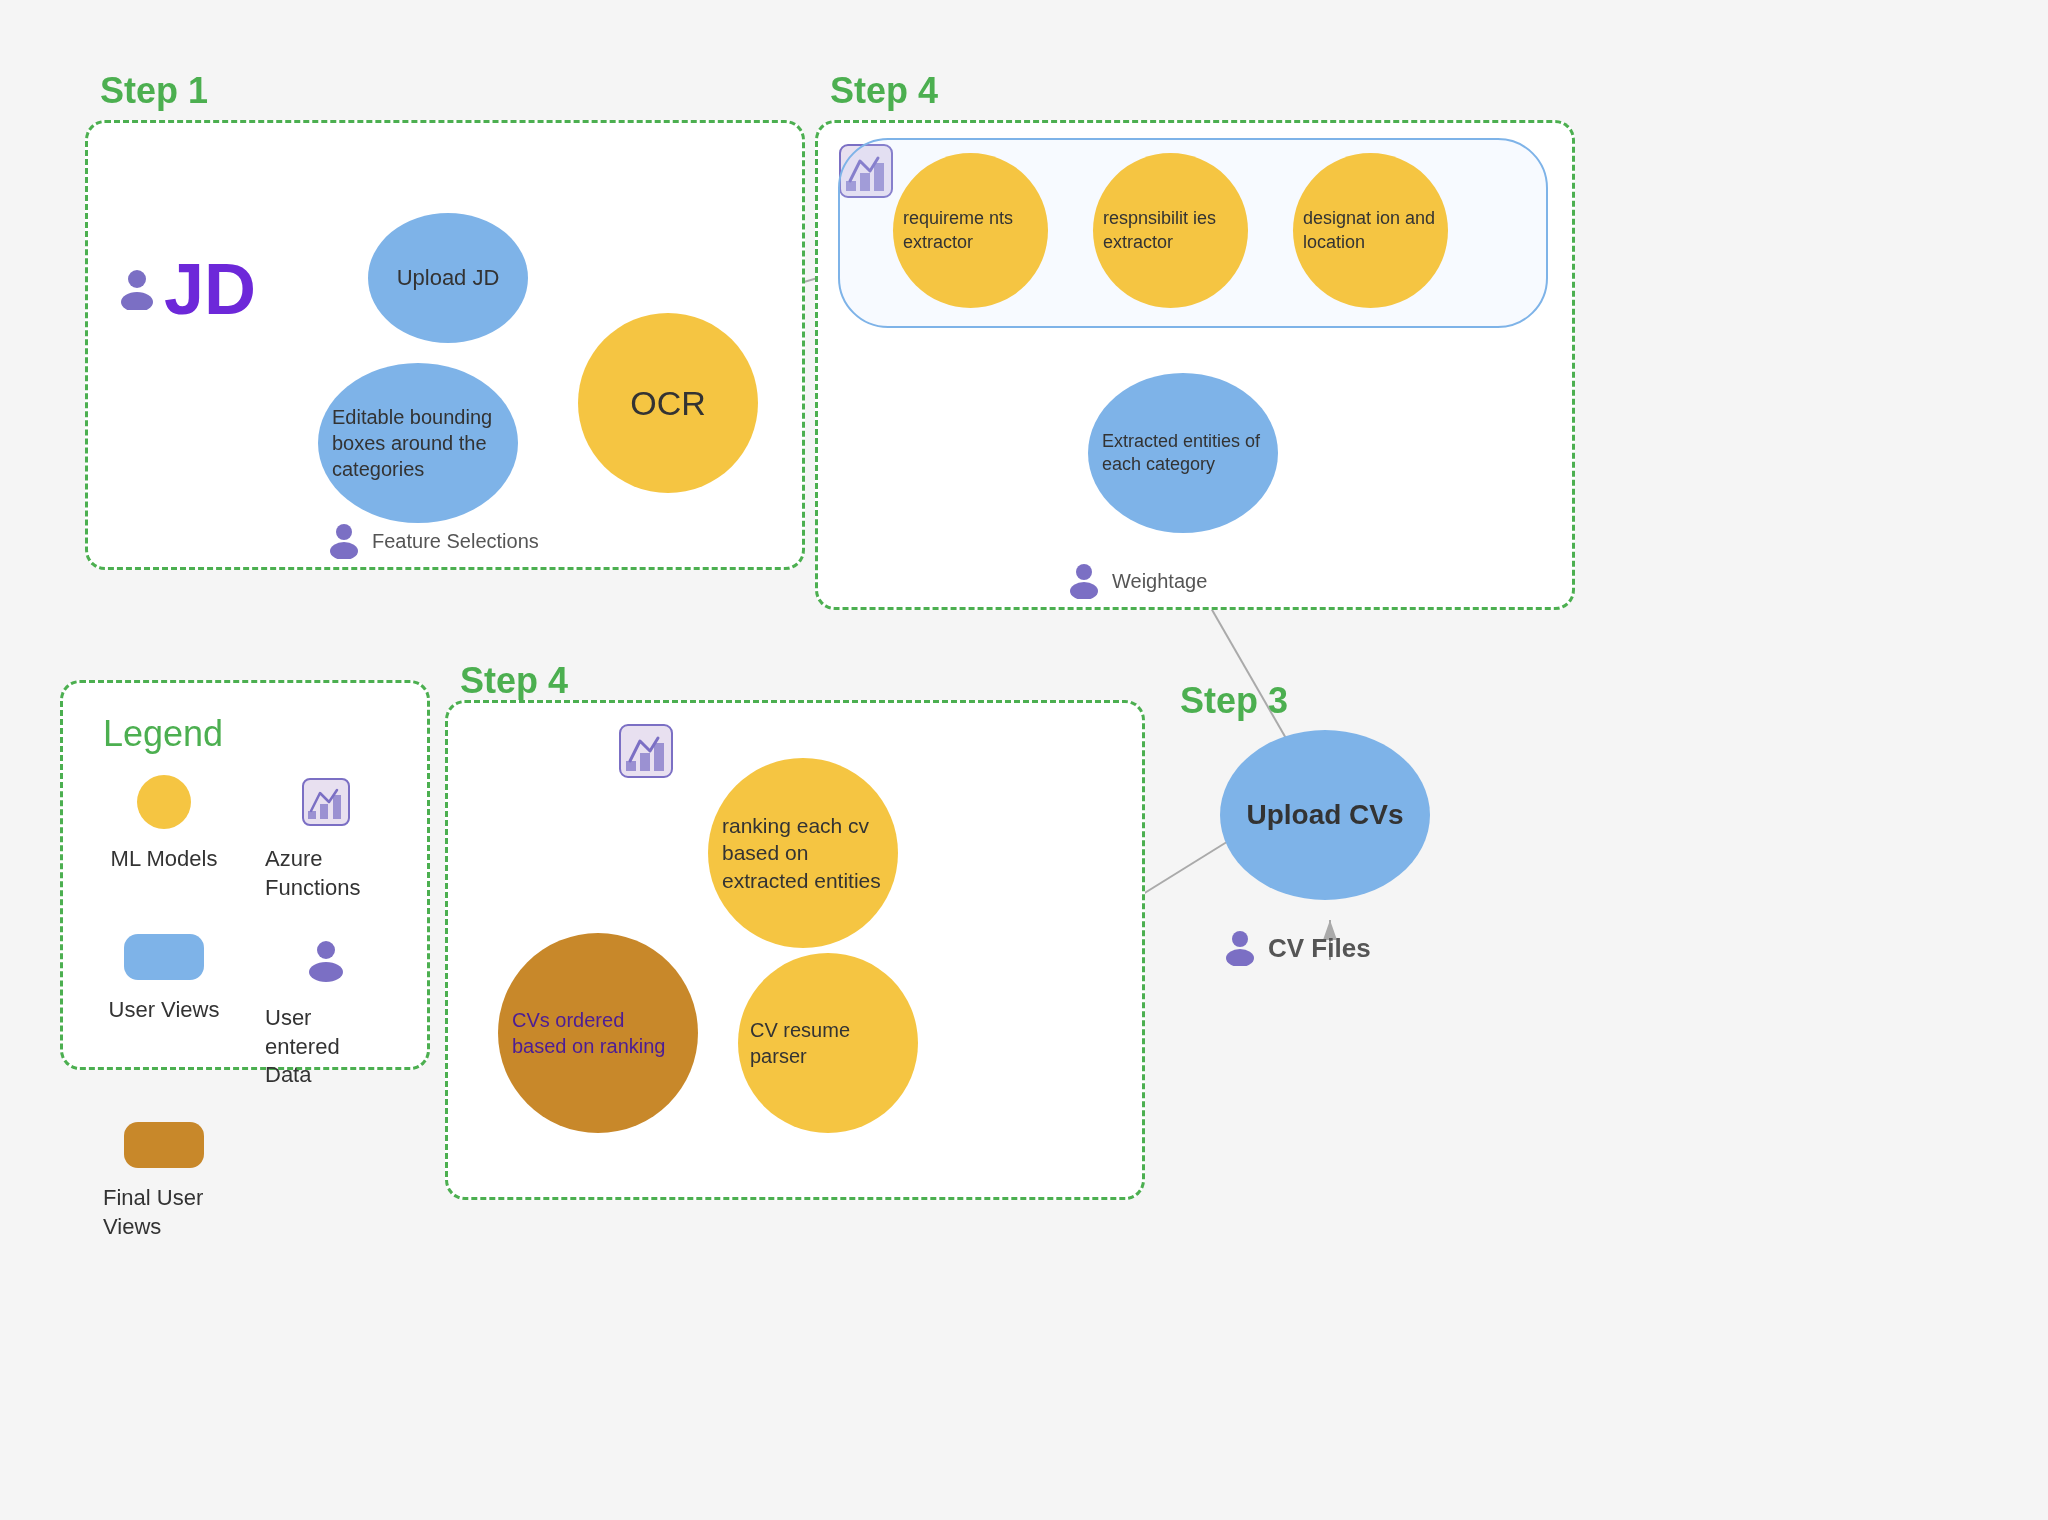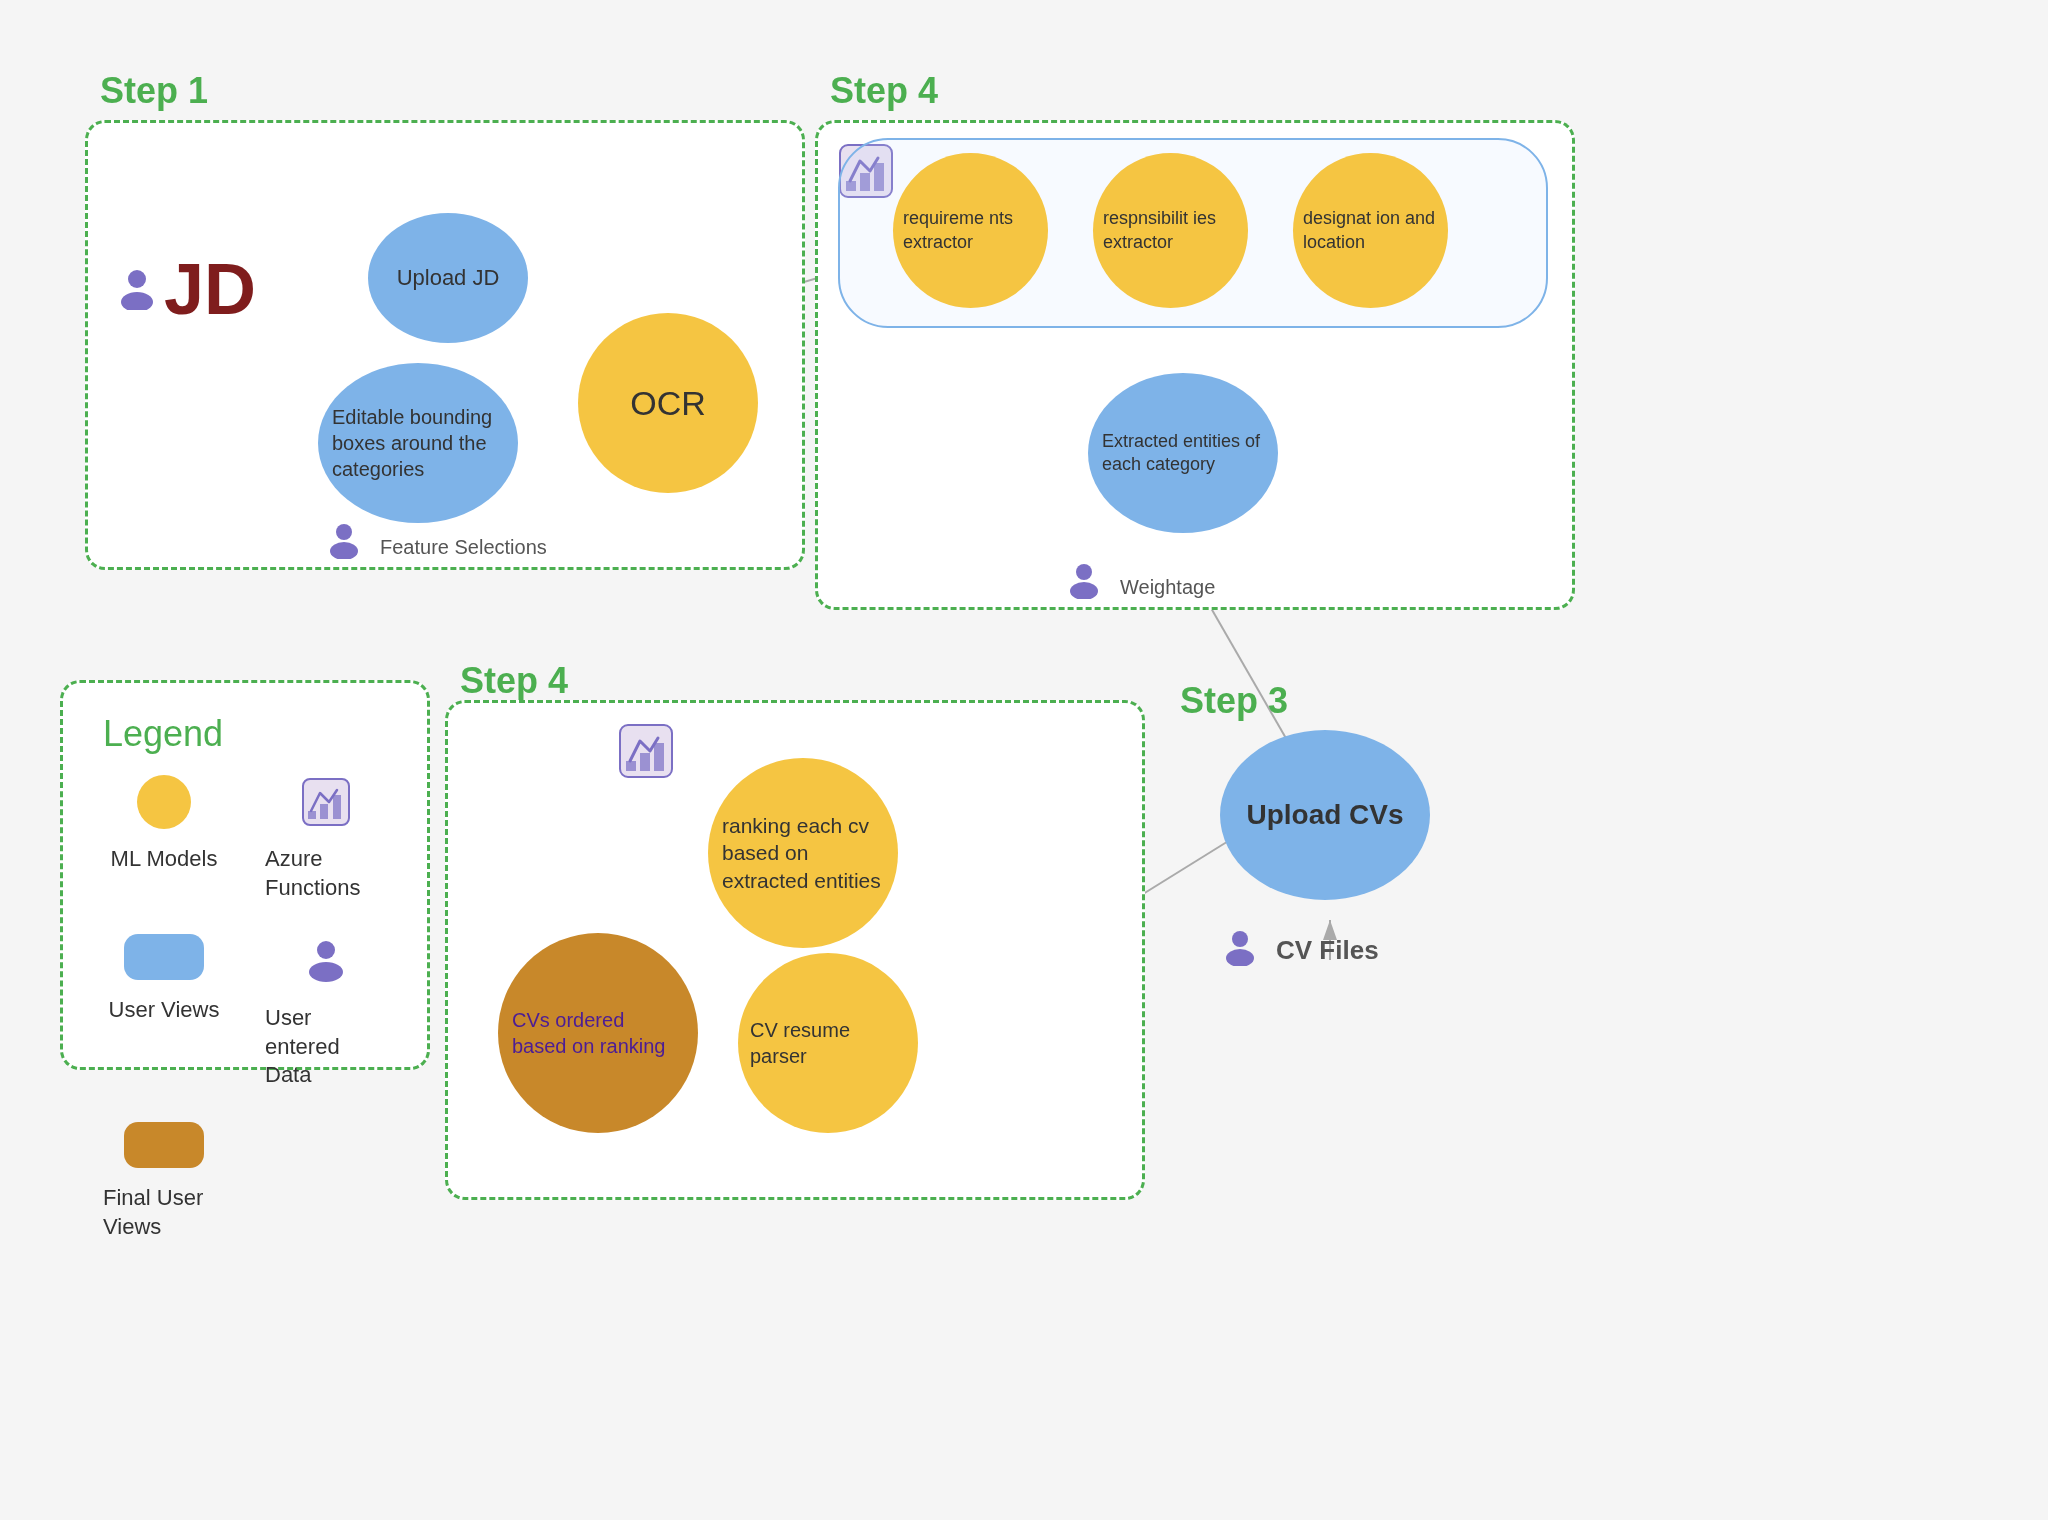--- a/index.html
+++ b/index.html
@@ -56,22 +56,22 @@
 
     .circle-brown {
       background: #c8882a;
       color: #4c1d95;
     }
 
     
     .person-icon-group {
       position: absolute;
       display: flex;
-      align-items: flex-end;
-      gap: 20px;
+      align-items: center;
+      gap: 12px;
     }
 
     .person-label {
       font-size: 20px;
       color: #555;
     }
 
     
     .arrows-svg {
       position: absolute;
@@ -200,21 +200,21 @@
 
   <div class="step-label" style="left:100px; top:70px;">Step 1</div>
 
   <div class="step-box" style="left:85px; top:120px; width:720px; height:450px;">
 
     <div style="position:absolute; left:30px; top:130px; display:flex; align-items:center; gap:8px;">
       <svg width="38" height="42" viewBox="0 0 38 42">
         <circle cx="19" cy="11" r="9" fill="#7b6fc4"></circle>
         <ellipse cx="19" cy="34" rx="16" ry="10" fill="#7b6fc4"></ellipse>
       </svg>
-      <span style="font-size:72px; font-weight:bold; color:#7f1d1d; line-height:1;">JD</span>
+      <span style="font-size:72px; font-weight:bold; color:#6d28d9; line-height:1;">JD</span>
     </div>
 
     <div class="circle circle-blue" style="width:160px; height:130px; left:280px; top:90px; font-size:22px;">Upload JD</div>
 
     <div class="circle circle-blue" style="width:200px; height:160px; left:230px; top:240px; font-size:20px; padding:14px;">Editable bounding boxes around the categories</div>
 
     <div class="circle circle-yellow" style="width:180px; height:180px; left:490px; top:190px; font-size:34px;">OCR</div>
 
     <div class="person-icon-group" style="left:240px; top:400px;">
       <svg width="32" height="36" viewBox="0 0 32 36">

